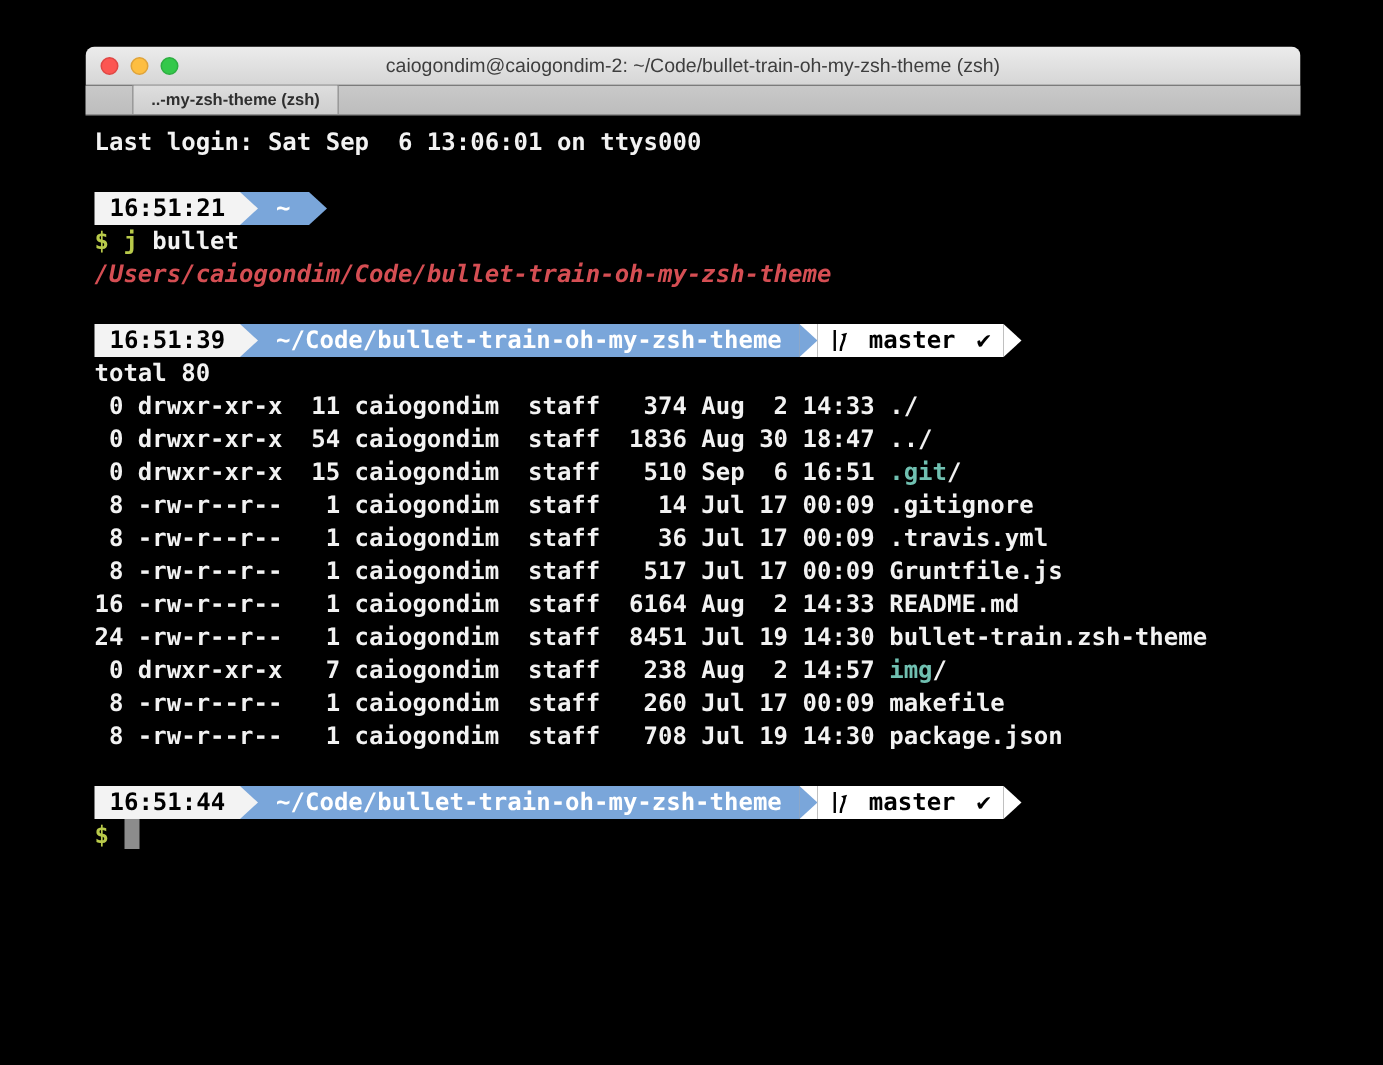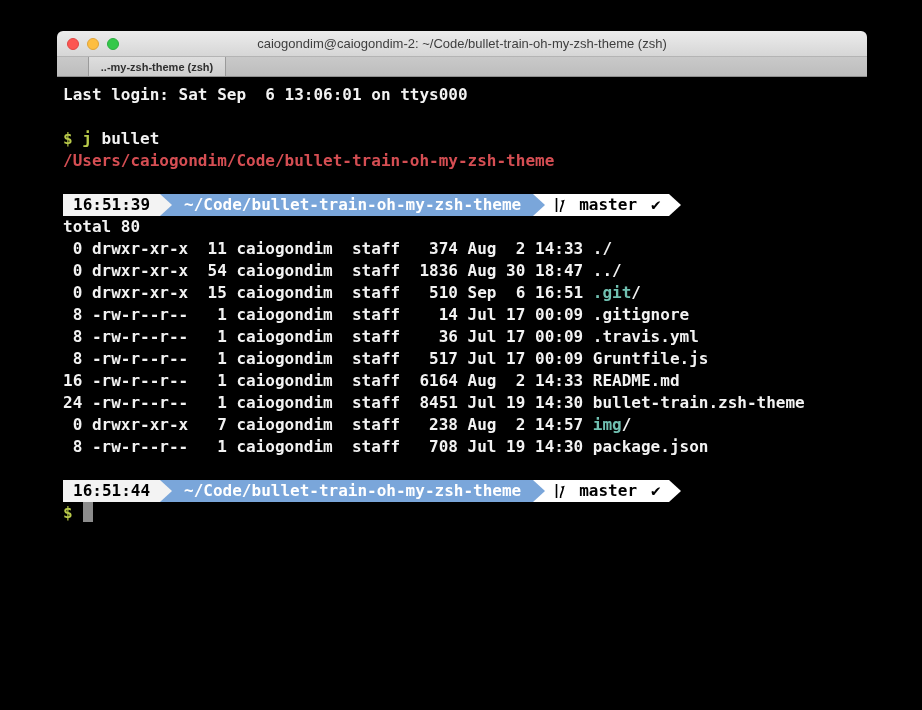--- a/index.html
+++ b/index.html
@@ -56,21 +56,21 @@
     position:absolute; top:47px; bottom:0; left:0; right:0;
     background:#000;
     padding:6px 0 0 6px;
     font-family:"DejaVu Sans Mono","Liberation Mono",monospace;
     font-size:16px; font-weight:bold;
     color:var(--text,#f2f2f2);
   }
   .line { height:22px; line-height:22px; white-space:pre; }
   .blank { height:22px; }
 
-  .red   { color:var(--path-red,#d54e53); }
+  .red   { color:var(--path-red,#d54e53);font-style:italic; }
   .green { color:var(--prompt-green,#b9ca4a); }
   .teal  { color:var(--dir-teal,#70c0b1); }
   .white { color:var(--text,#f2f2f2); }
 
   
   .prompt { display:flex; height:22px; align-items:stretch; }
   .seg { line-height:22px; white-space:pre; }
   .seg.time { background:var(--seg-white,#f3f3f3); color:#000; padding:0 10px; }
   .seg.dir  { background:var(--seg-blue,#7aa6da); color:#fff; padding:0 12px; }
   .seg.git  { background:var(--git-white,#ffffff); color:#000; padding:0 8px;
@@ -107,20 +107,26 @@
 
   <div class="tabbar">
     <div class="tab">..-my-zsh-theme (zsh)</div>
   </div>
 
   <div class="screen">
 
     <div class="line">Last login: Sat Sep  6 13:06:01 on ttys000</div>
     <div class="blank"></div>
 
+    <div class="prompt">
+      <div class="seg time">16:51:21</div>
+      <div class="sep w-b"></div>
+      <div class="seg dir">~</div>
+      <div class="sep b-k"></div>
+    </div>
 
     <div class="line"><span class="green">$ </span><span class="green">j</span><span class="white"> bullet</span></div>
 
     <div class="line red">/Users/caiogondim/Code/bullet-train-oh-my-zsh-theme</div>
     <div class="blank"></div>
 
     <div class="prompt">
       <div class="seg time">16:51:39</div>
       <div class="sep w-b"></div>
       <div class="seg dir">~/Code/bullet-train-oh-my-zsh-theme</div>
@@ -152,20 +158,21 @@
       <div class="line"><span class="white"> 8 -rw-r--r--   1 caiogondim  staff    36 Jul 17 00:09 </span><span class="white">.travis.yml</span><span class="teal"></span><span class="white"></span></div>
 
       <div class="line"><span class="white"> 8 -rw-r--r--   1 caiogondim  staff   517 Jul 17 00:09 </span><span class="white">Gruntfile.js</span><span class="teal"></span><span class="white"></span></div>
 
       <div class="line"><span class="white">16 -rw-r--r--   1 caiogondim  staff  6164 Aug  2 14:33 </span><span class="white">README.md</span><span class="teal"></span><span class="white"></span></div>
 
       <div class="line"><span class="white">24 -rw-r--r--   1 caiogondim  staff  8451 Jul 19 14:30 </span><span class="white">bullet-train.zsh-theme</span><span class="teal"></span><span class="white"></span></div>
 
       <div class="line"><span class="white"> 0 drwxr-xr-x   7 caiogondim  staff   238 Aug  2 14:57 </span><span class="white"></span><span class="teal">img</span><span class="white">/</span></div>
 
+      <div class="line"><span class="white"> 8 -rw-r--r--   1 caiogondim  staff   260 Jul 17 00:09 </span><span class="white">makefile</span><span class="teal"></span><span class="white"></span></div>
 
       <div class="line"><span class="white"> 8 -rw-r--r--   1 caiogondim  staff   708 Jul 19 14:30 </span><span class="white">package.json</span><span class="teal"></span><span class="white"></span></div>
     </div>
 
     <div class="blank"></div>
 
     <div class="prompt">
       <div class="seg time">16:51:44</div>
       <div class="sep w-b"></div>
       <div class="seg dir">~/Code/bullet-train-oh-my-zsh-theme</div>

